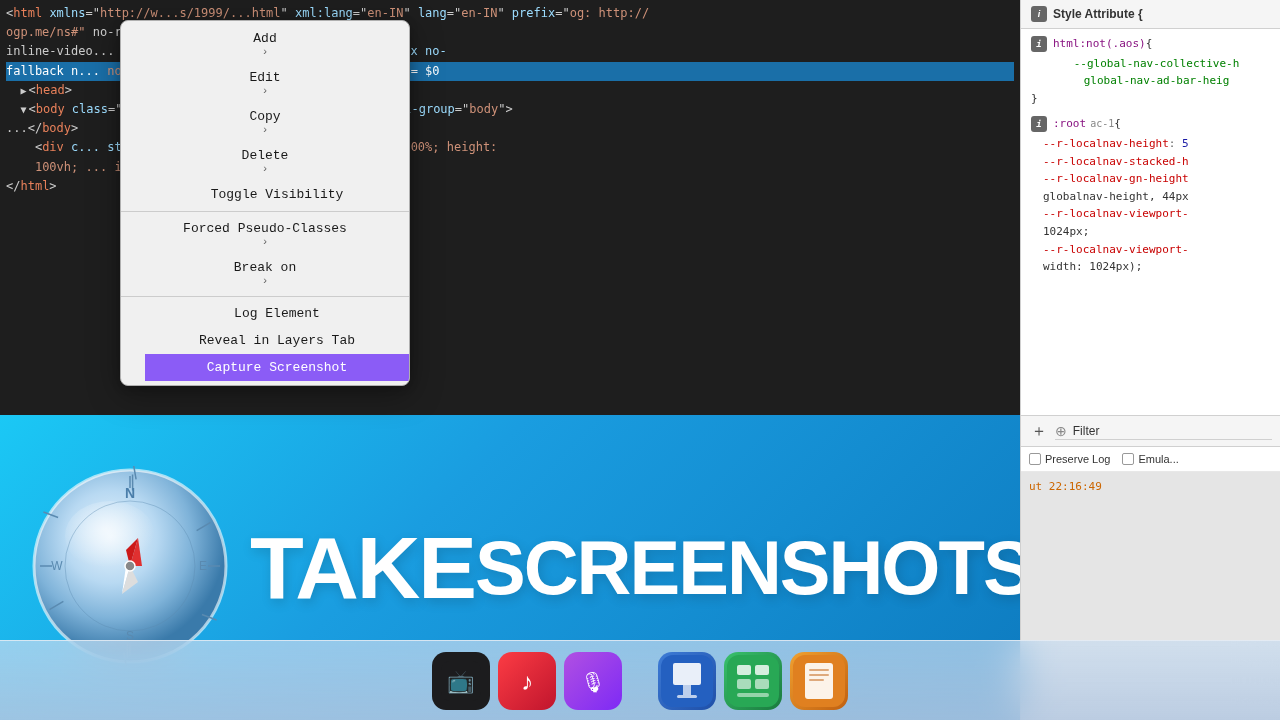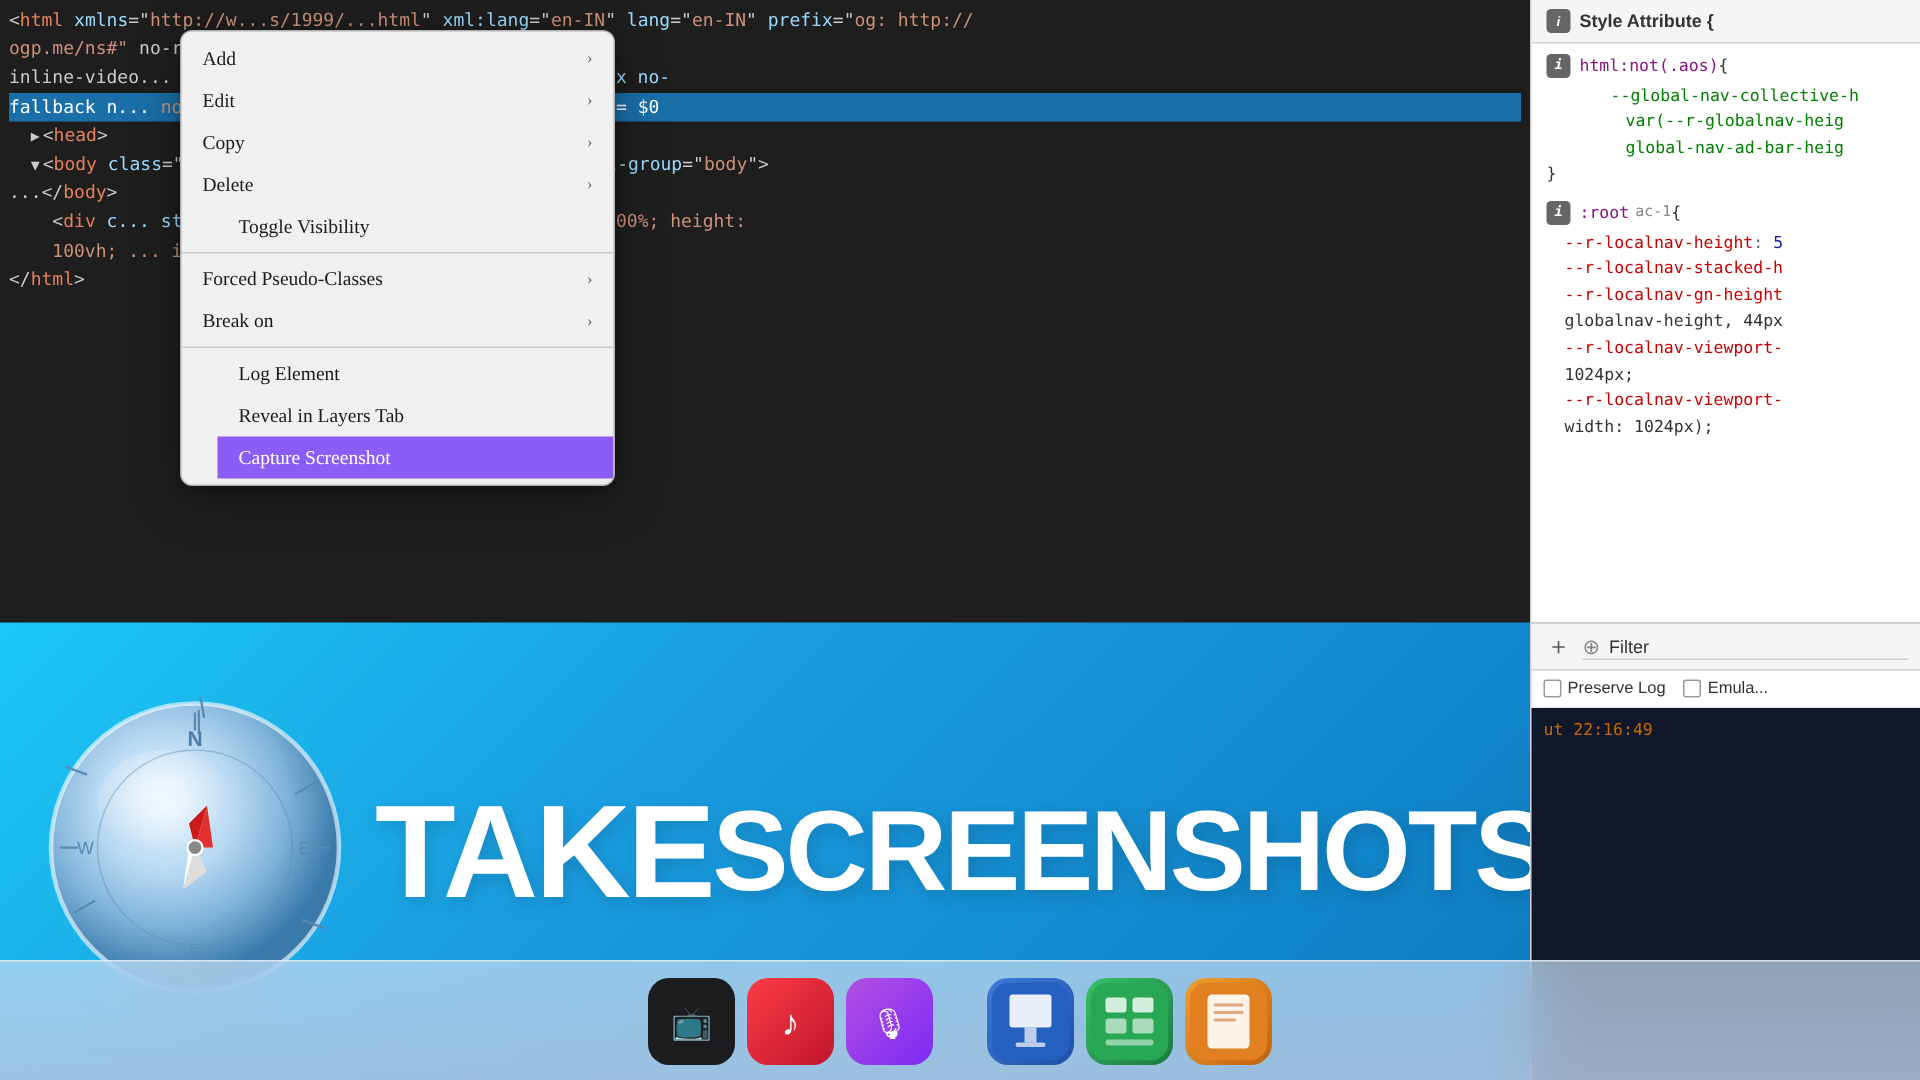--- a/index.html
+++ b/index.html
@@ -97,21 +97,22 @@
     }
     .menu-item {
       display: flex;
       align-items: center;
       justify-content: space-between;
       padding: 6px 14px;
       font-size: 13px;
       color: #1a1a1a;
       cursor: pointer;
       white-space: nowrap;
-      font-family: Liberation Serif, serif;
+      font-family: Liberation Mono, monospace;
+      flex-direction: column;
     }
     .menu-item:hover, .menu-item.active {
       background: #0058d0;
       color: white;
     }
     .menu-item.active {
       background: #8b5cf6;
       color: white;
     }
     .menu-chevron {
@@ -223,21 +224,21 @@
       font-family: -apple-system, sans-serif;
     }
     .checkbox-wrap { display: flex; align-items: center; gap: 4px; }
     .cb { width: 12px; height: 12px; border: 1px solid #999; border-radius: 2px; background: white; }
     #timestamp-area {
       flex: 1;
       padding: 8px;
       font-family: "Menlo", monospace;
       font-size: 11px;
       color: #666;
-      background: #0f172a;
+      background: #e5e5e5;
     }
 
     
     #dock {
       position: absolute;
       bottom: 0;
       left: 0;
       width: 1280px;
       height: 80px;
       background: linear-gradient(to bottom, rgba(200,220,240,0.7) 0%, rgba(180,200,225,0.85) 100%);
@@ -328,21 +329,20 @@
     <div class="style-content">
 
       <div class="style-block">
         <div class="style-rule-header">
           <span class="style-rule-icon">i</span>
           <span class="style-selector">html:not(.aos)</span>
           <span class="curly"> {</span>
         </div>
         <div style="padding-left:12px; color:#008000; font-size:11px;text-align:center;">
           <div>--global-nav-collective-h</div>
-          <div>var(--r-globalnav-heig</div>
           <div>global-nav-ad-bar-heig</div>
         </div>
         <div>}</div>
       </div>
 
       <div class="style-block">
         <div class="style-rule-header">
           <span class="style-rule-icon">i</span>
           <span class="style-selector">:root</span>
           <span style="color:#888; font-size:10px; margin-left:4px;">ac-1</span>

